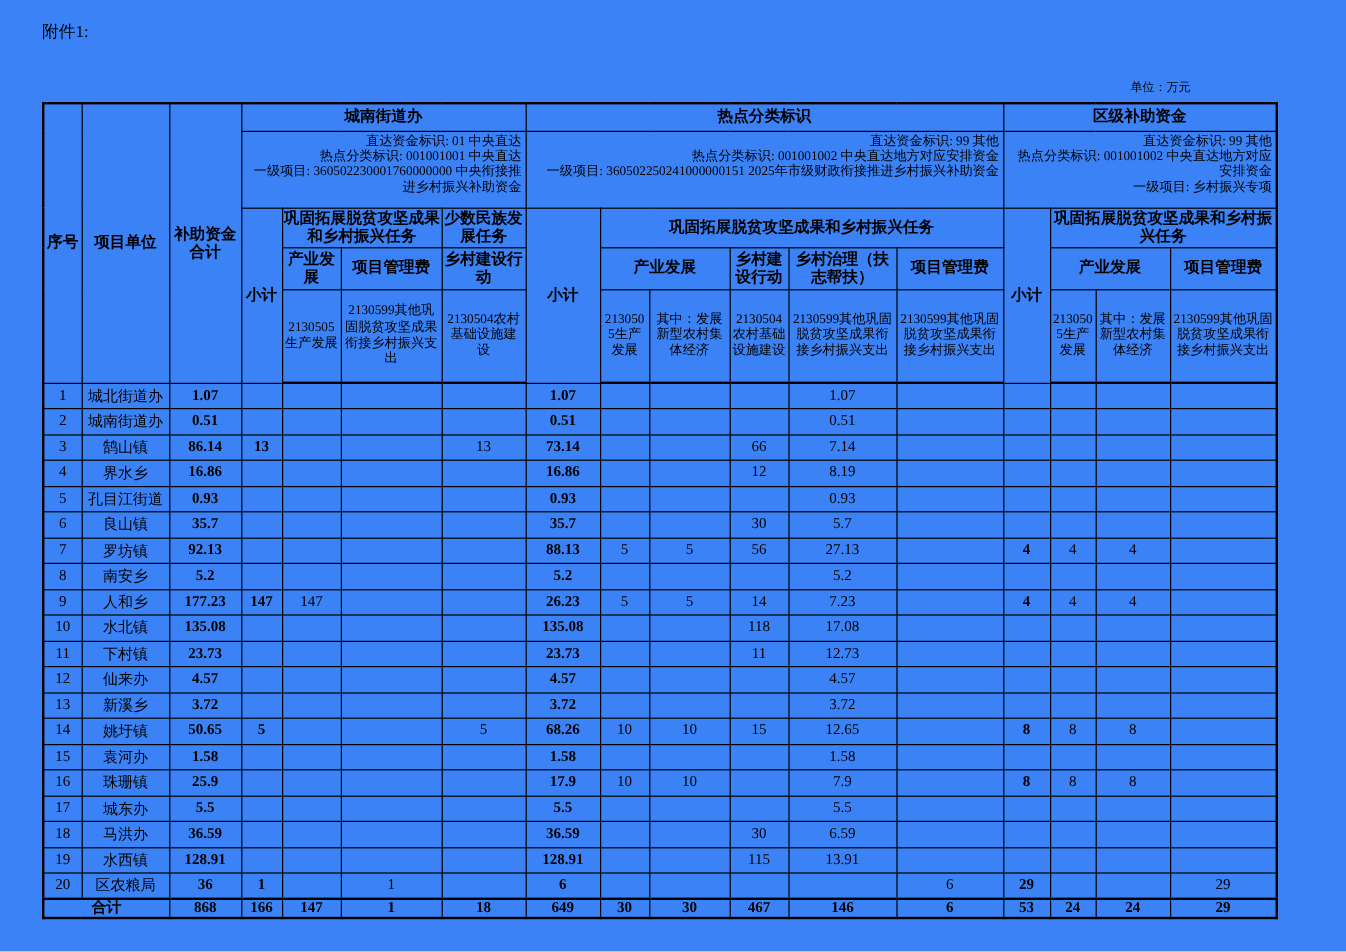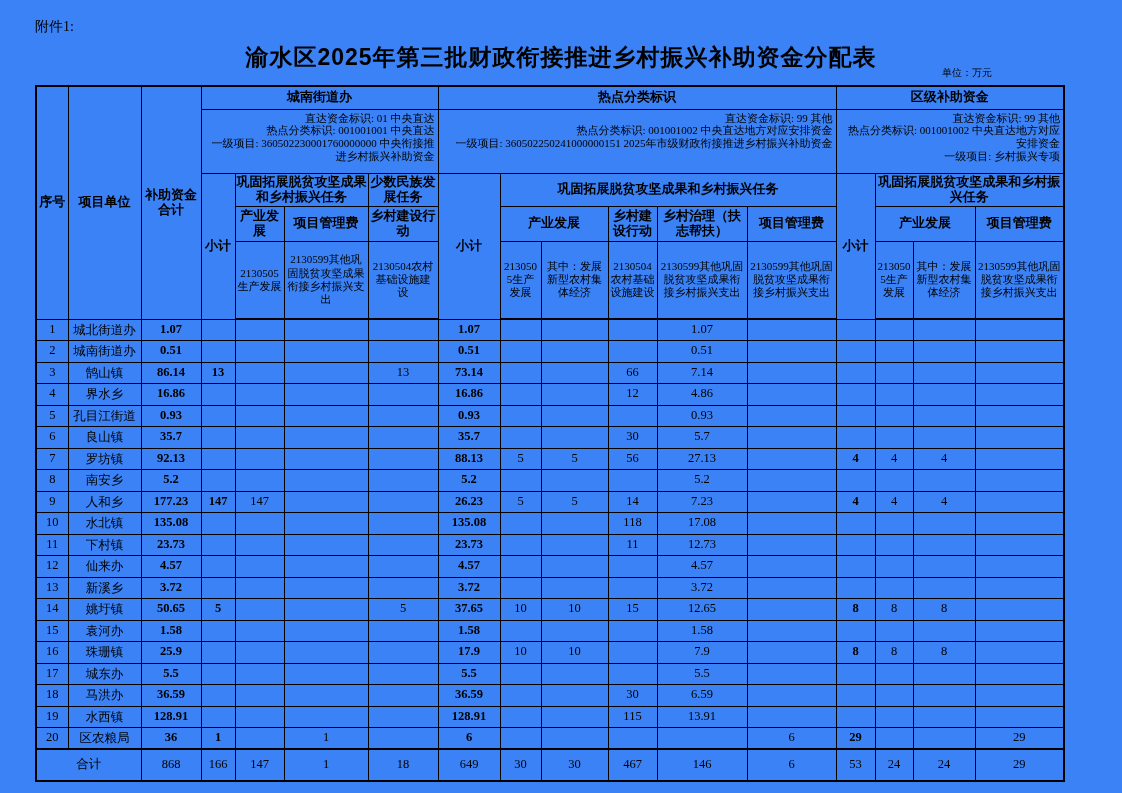--- a/index.html
+++ b/index.html
@@ -46,31 +46,30 @@
   tr.h5 th {
     height: 78px; font-weight: normal; font-size: 11px;
     word-break: break-all; line-height: 1.2; padding: 0 2px;
   }
   tbody td { height: 21.5px; font-size: 12.5px; line-height: 1.1; }
   tbody td.b { font-weight: bold; }
   tbody td.unit-cell .clip {
     height: 20px; overflow: hidden; line-height: 20px;
   }
   tbody tr.total td {
-    height: 32px; font-weight: normal; border-top: 2px solid #000; margin-left: 16px;
+    height: 16px; font-weight: bold; border-top: 2px solid #000; margin-left: 16px;
   }
   tr.h5 th { border-bottom: 2px solid #000; }
 </style>
 </head>
 <body>
 
 <div class="page">
 
   <div class="attachment">附件1:</div>
-  <div class="title">渝水区2025年第三批财政衔接推进乡村振兴补助资金分配表</div>
   <div class="unit-note">单位：万元</div>
 
   <table class="alloc">
     <colgroup>
       <col style="width:32px">
         <col style="width:73px">
         <col style="width:60px">
       <col style="width:34px">
         <col style="width:49px">
         <col style="width:84px">
@@ -217,21 +216,21 @@
           </td>
           <td class="b">16.86</td>
           <td class="b"></td>
           <td></td>
           <td></td>
           <td></td>
           <td class="b">16.86</td>
           <td></td>
           <td></td>
           <td>12</td>
-          <td>4.86</td>
+          <td>8.19</td>
           <td></td>
           <td class="b"></td>
           <td></td>
           <td></td>
           <td></td>
         </tr>
         <tr>
           <td>5</td>
           <td class="unit-cell">
             <div class="clip">孔目江街道办</div>
@@ -423,21 +422,21 @@
         <tr>
           <td>14</td>
           <td class="unit-cell">
             <div class="clip">姚圩镇</div>
           </td>
           <td class="b">50.65</td>
           <td class="b">5</td>
           <td></td>
           <td></td>
           <td>5</td>
-          <td class="b">37.65</td>
+          <td class="b">68.26</td>
           <td>10</td>
           <td>10</td>
           <td>15</td>
           <td>12.65</td>
           <td></td>
           <td class="b">8</td>
           <td>8</td>
           <td>8</td>
           <td></td>
         </tr>

